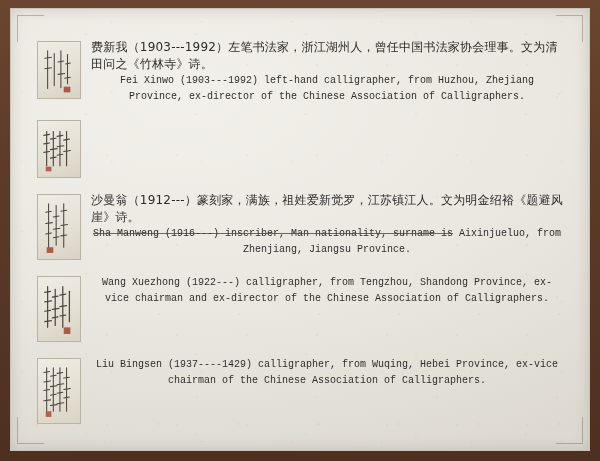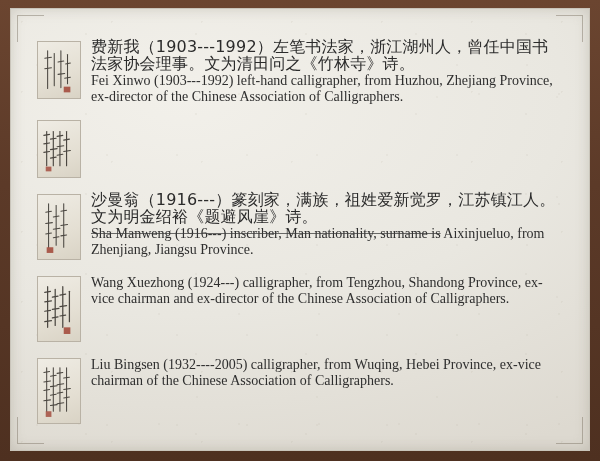--- a/index.html
+++ b/index.html
@@ -86,31 +86,32 @@
     display: block;
   }
   .thumb.tall { height: 66px; }
 
   .text {
     flex: 1 1 auto;
     min-width: 0;
   }
   .cn {
     font-family: "DejaVu Sans", sans-serif;
-    font-size: 16px;
+    font-size: 12px;
     line-height: 16.5px;
     color: #2b2b2b;
     letter-spacing: .2px;
   }
   .en {
-    font-family: Liberation Serif, serif;
-    font-size: 14px;
+    font-family: Liberation Mono, monospace;
+    font-size: 10px;
     line-height: 15.5px;
     color: #2e2e2e;
     margin-top: 1px;
+    text-align: center;
   }
   .strike {
     text-decoration: line-through;
     text-decoration-color: rgba(60,60,60,0.75);
   }
 </style>
 </head>
 <body>
 
 <div class="plaque-frame">
@@ -188,21 +189,21 @@
                 <path d="M20 32 L13 33"></path>
                 <path d="M13 42 L19 41"></path>
               <path d="M21 14 L27 13"></path>
                 <path d="M28 28 L21 29"></path>
                 <path d="M21 40 L27 39"></path>
             </g>
             <rect x="6" y="52" width="7" height="6" fill="#9c3b2c" opacity=".8"></rect>
           </svg>
         </div>
         <div class="text">
-          <div class="cn">沙曼翁（1916---）篆刻家，满族，祖姓爱新觉罗，江苏镇江人。文为明金绍裕《题避风崖》诗。</div>
+          <div class="cn">沙曼翁（1912---）篆刻家，满族，祖姓爱新觉罗，江苏镇江人。文为明金绍裕《题避风崖》诗。</div>
           <div class="en"><span class="strike">Sha Manweng (1916---) inscriber, Man nationality, surname is</span> <span>Aixinjueluo, from Zhenjiang, Jiangsu Province.</span></div>
         </div>
       </div>
 
       <div class="entry">
         <div class="thumb tall">
           <svg class="strokes" viewBox="0 0 38 60" xmlns="http://www.w3.org/2000/svg">
             <g stroke="#4a4640" stroke-width="1.3" fill="none" stroke-linecap="round">
               <path d="M7 7 L7 50"></path>
                 <path d="M15 10 L15 48"></path>
@@ -216,21 +217,21 @@
                 <path d="M19 30 L12 31"></path>
                 <path d="M12 40 L18 39"></path>
               <path d="M20 16 L26 15"></path>
                 <path d="M27 27 L20 28"></path>
                 <path d="M20 38 L26 37"></path>
             </g>
             <rect x="24" y="50" width="7" height="7" fill="#9c3b2c" opacity=".8"></rect>
           </svg>
         </div>
         <div class="text">
-          <div class="en">Wang Xuezhong (1924---) calligrapher, from Tengzhou, Shandong Province, ex-vice chairman and ex-director of the Chinese Association of Calligraphers.</div>
+          <div class="en">Wang Xuezhong (1922---) calligrapher, from Tengzhou, Shandong Province, ex-vice chairman and ex-director of the Chinese Association of Calligraphers.</div>
         </div>
       </div>
 
       <div class="entry">
         <div class="thumb tall">
           <svg class="strokes" viewBox="0 0 38 60" xmlns="http://www.w3.org/2000/svg">
             <g stroke="#4a4640" stroke-width="1.1" fill="none" stroke-linecap="round">
               <path d="M6 6 L6 52"></path>
                 <path d="M13 6 L13 52"></path>
                 <path d="M20 6 L20 52"></path>
@@ -248,19 +249,19 @@
                 <path d="M17 33 L23 32"></path>
                 <path d="M24 43 L17 44"></path>
               <path d="M24 17 L30 16"></path>
                 <path d="M31 28 L24 29"></path>
                 <path d="M24 38 L30 37"></path>
             </g>
             <rect x="5" y="52" width="6" height="6" fill="#9c3b2c" opacity=".75"></rect>
           </svg>
         </div>
         <div class="text">
-          <div class="en">Liu Bingsen (1932----2005) calligrapher, from Wuqing, Hebei Province, ex-vice chairman of the Chinese Association of Calligraphers.</div>
+          <div class="en">Liu Bingsen (1937----1429) calligrapher, from Wuqing, Hebei Province, ex-vice chairman of the Chinese Association of Calligraphers.</div>
         </div>
       </div>
 
     </div>
   </div>
 </div>
 
 </body></html>

